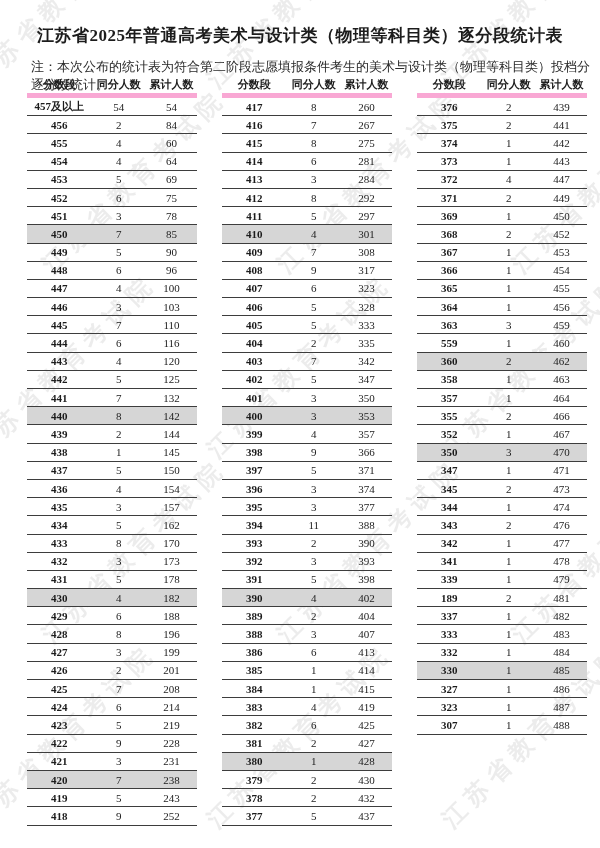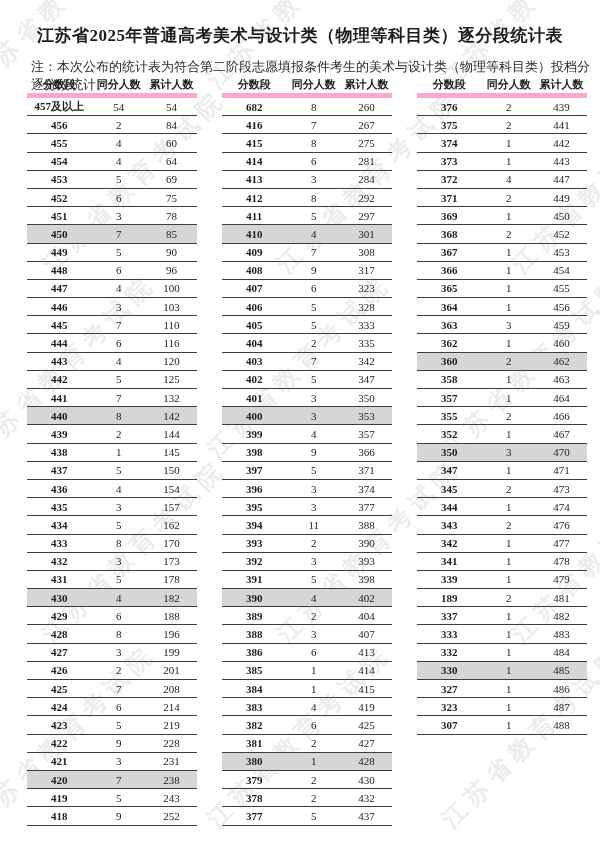--- a/index.html
+++ b/index.html
@@ -298,21 +298,21 @@
   </div>
 
   <div class="score-table t2">
     <div class="thead">
       <div class="cell c-score">分数段</div>
       <div class="cell c-count">同分人数</div>
       <div class="cell c-cum">累计人数</div>
     </div>
     <div>
         <div class="trow">
-          <div class="cell c-score">682</div>
+          <div class="cell c-score">417</div>
           <div class="cell c-count">8</div>
           <div class="cell c-cum">260</div>
         </div>
         <div class="trow">
           <div class="cell c-score">416</div>
           <div class="cell c-count">7</div>
           <div class="cell c-cum">267</div>
         </div>
         <div class="trow">
           <div class="cell c-score">415</div>
@@ -573,21 +573,21 @@
           <div class="cell c-score">364</div>
           <div class="cell c-count">1</div>
           <div class="cell c-cum">456</div>
         </div>
         <div class="trow">
           <div class="cell c-score">363</div>
           <div class="cell c-count">3</div>
           <div class="cell c-cum">459</div>
         </div>
         <div class="trow">
-          <div class="cell c-score">362</div>
+          <div class="cell c-score">559</div>
           <div class="cell c-count">1</div>
           <div class="cell c-cum">460</div>
         </div>
         <div class="trow hl">
           <div class="cell c-score">360</div>
           <div class="cell c-count">2</div>
           <div class="cell c-cum">462</div>
         </div>
         <div class="trow">
           <div class="cell c-score">358</div>

